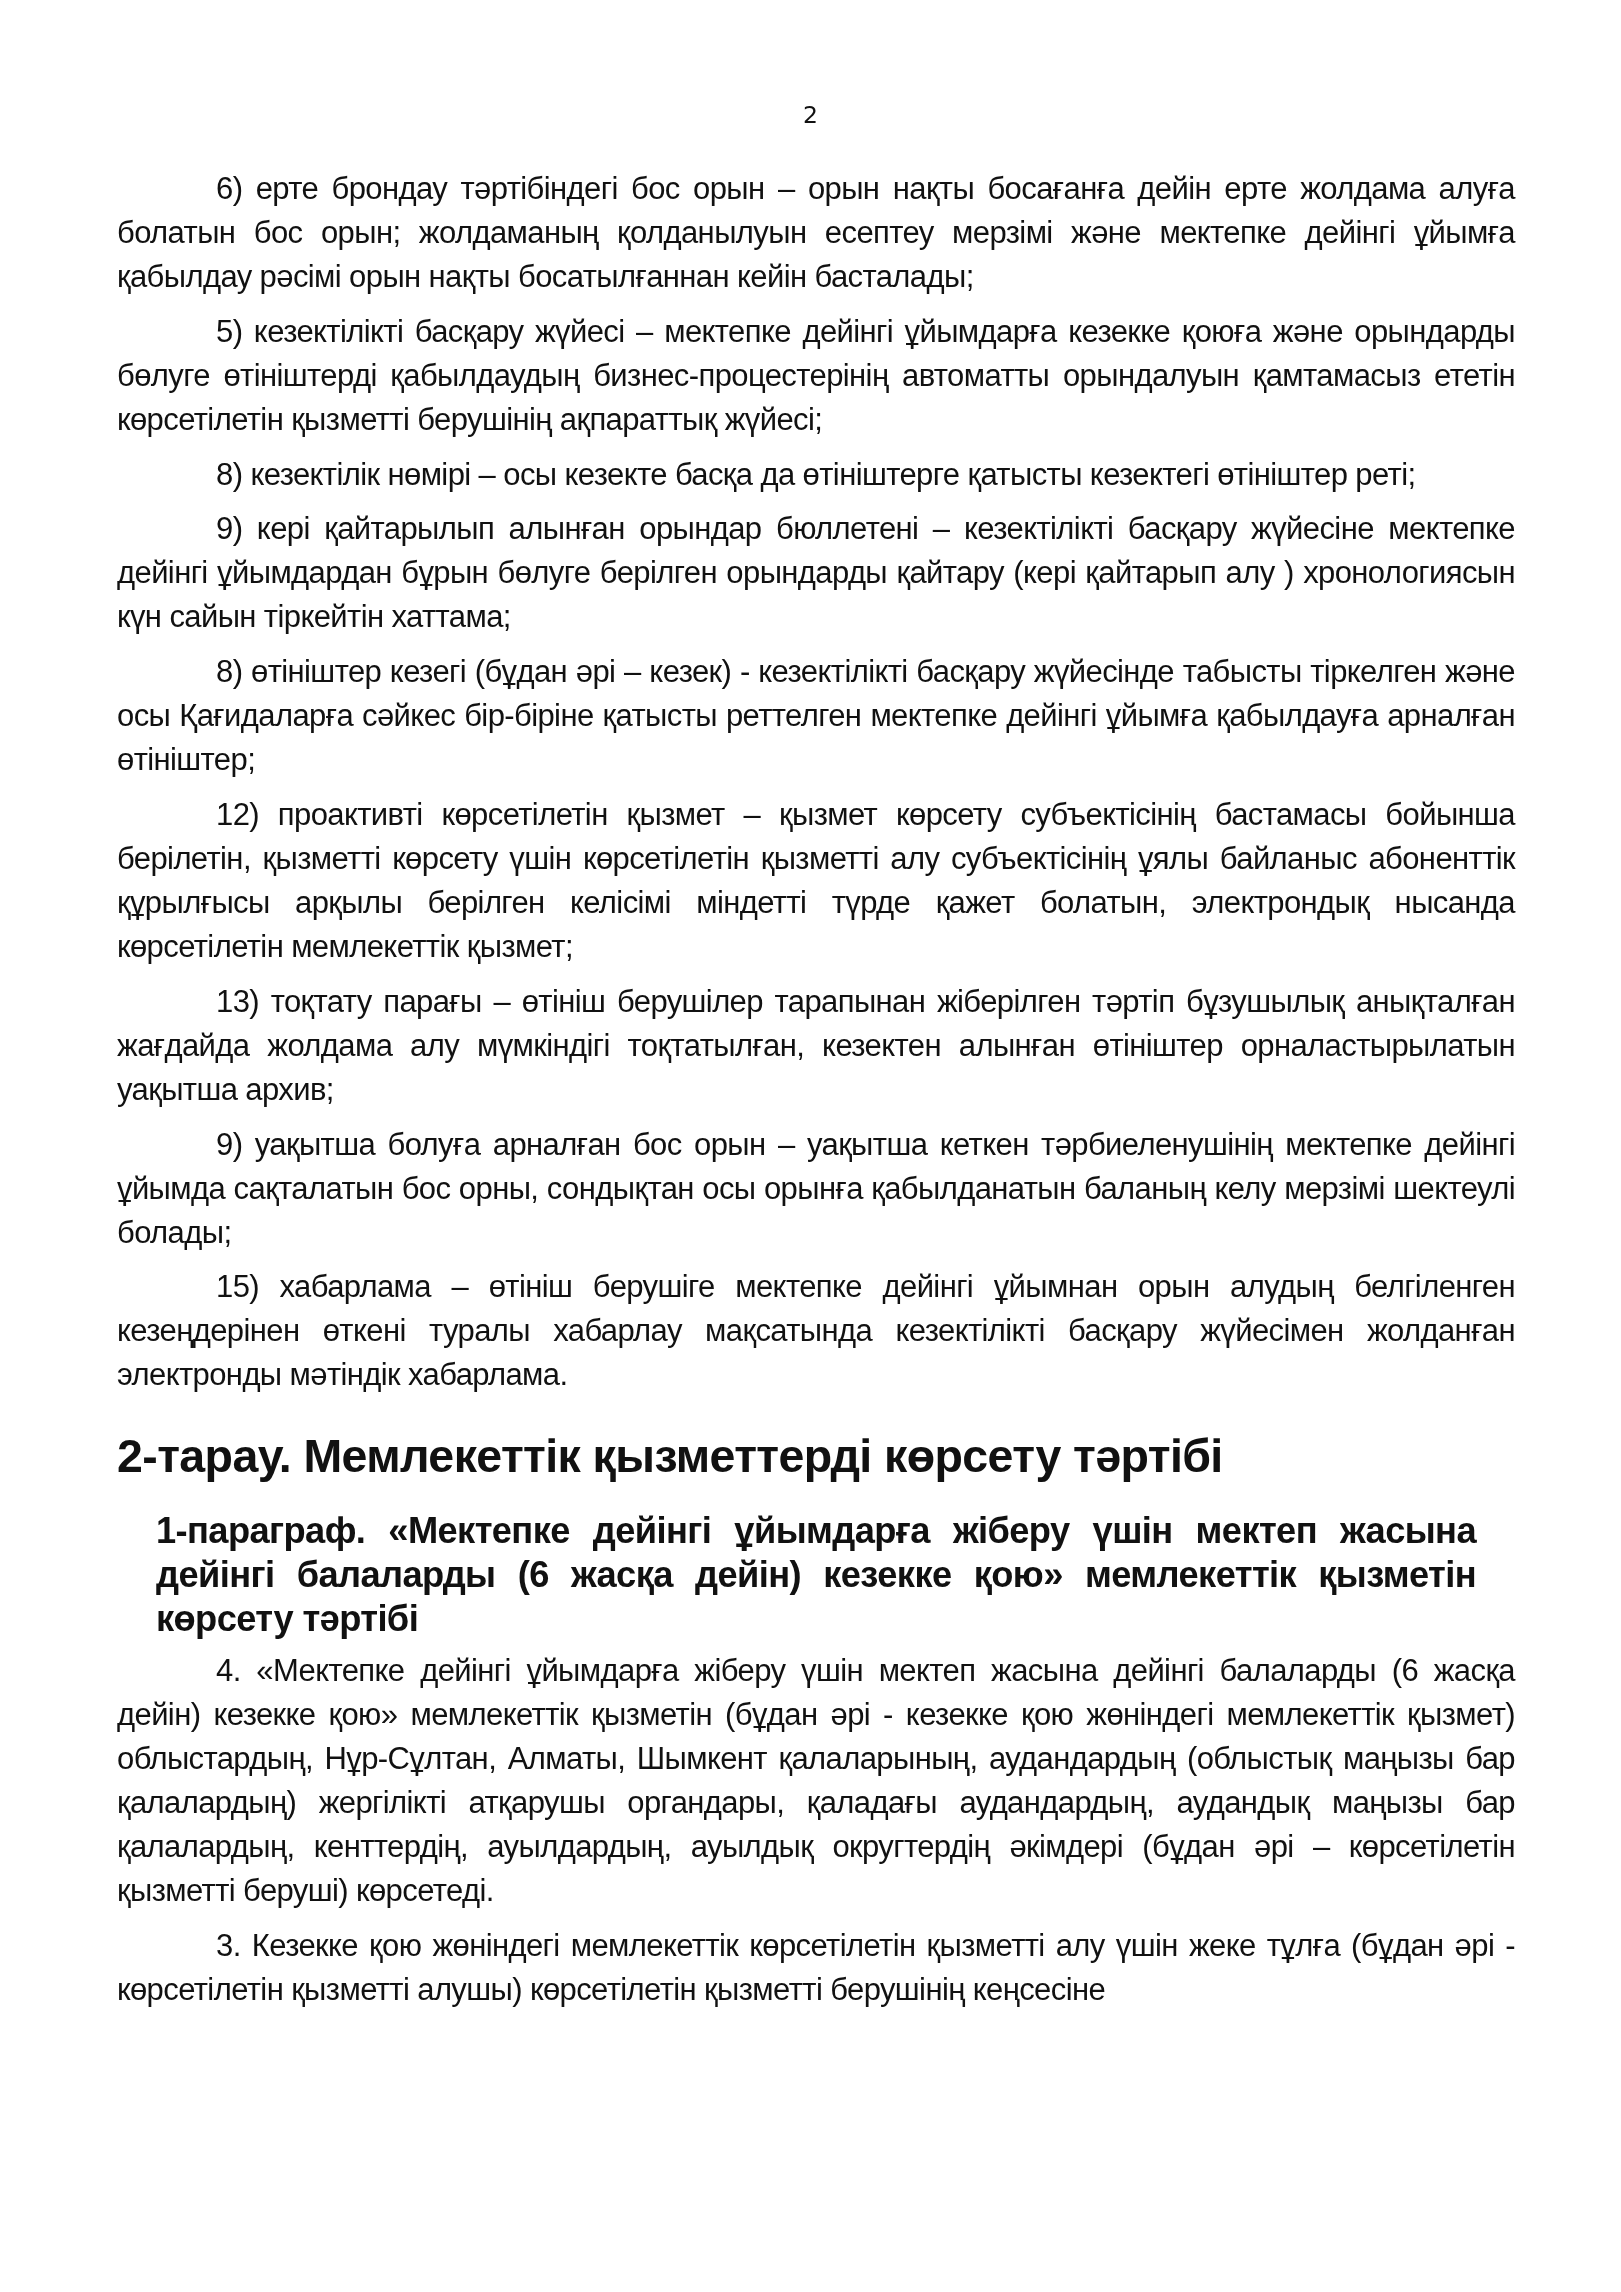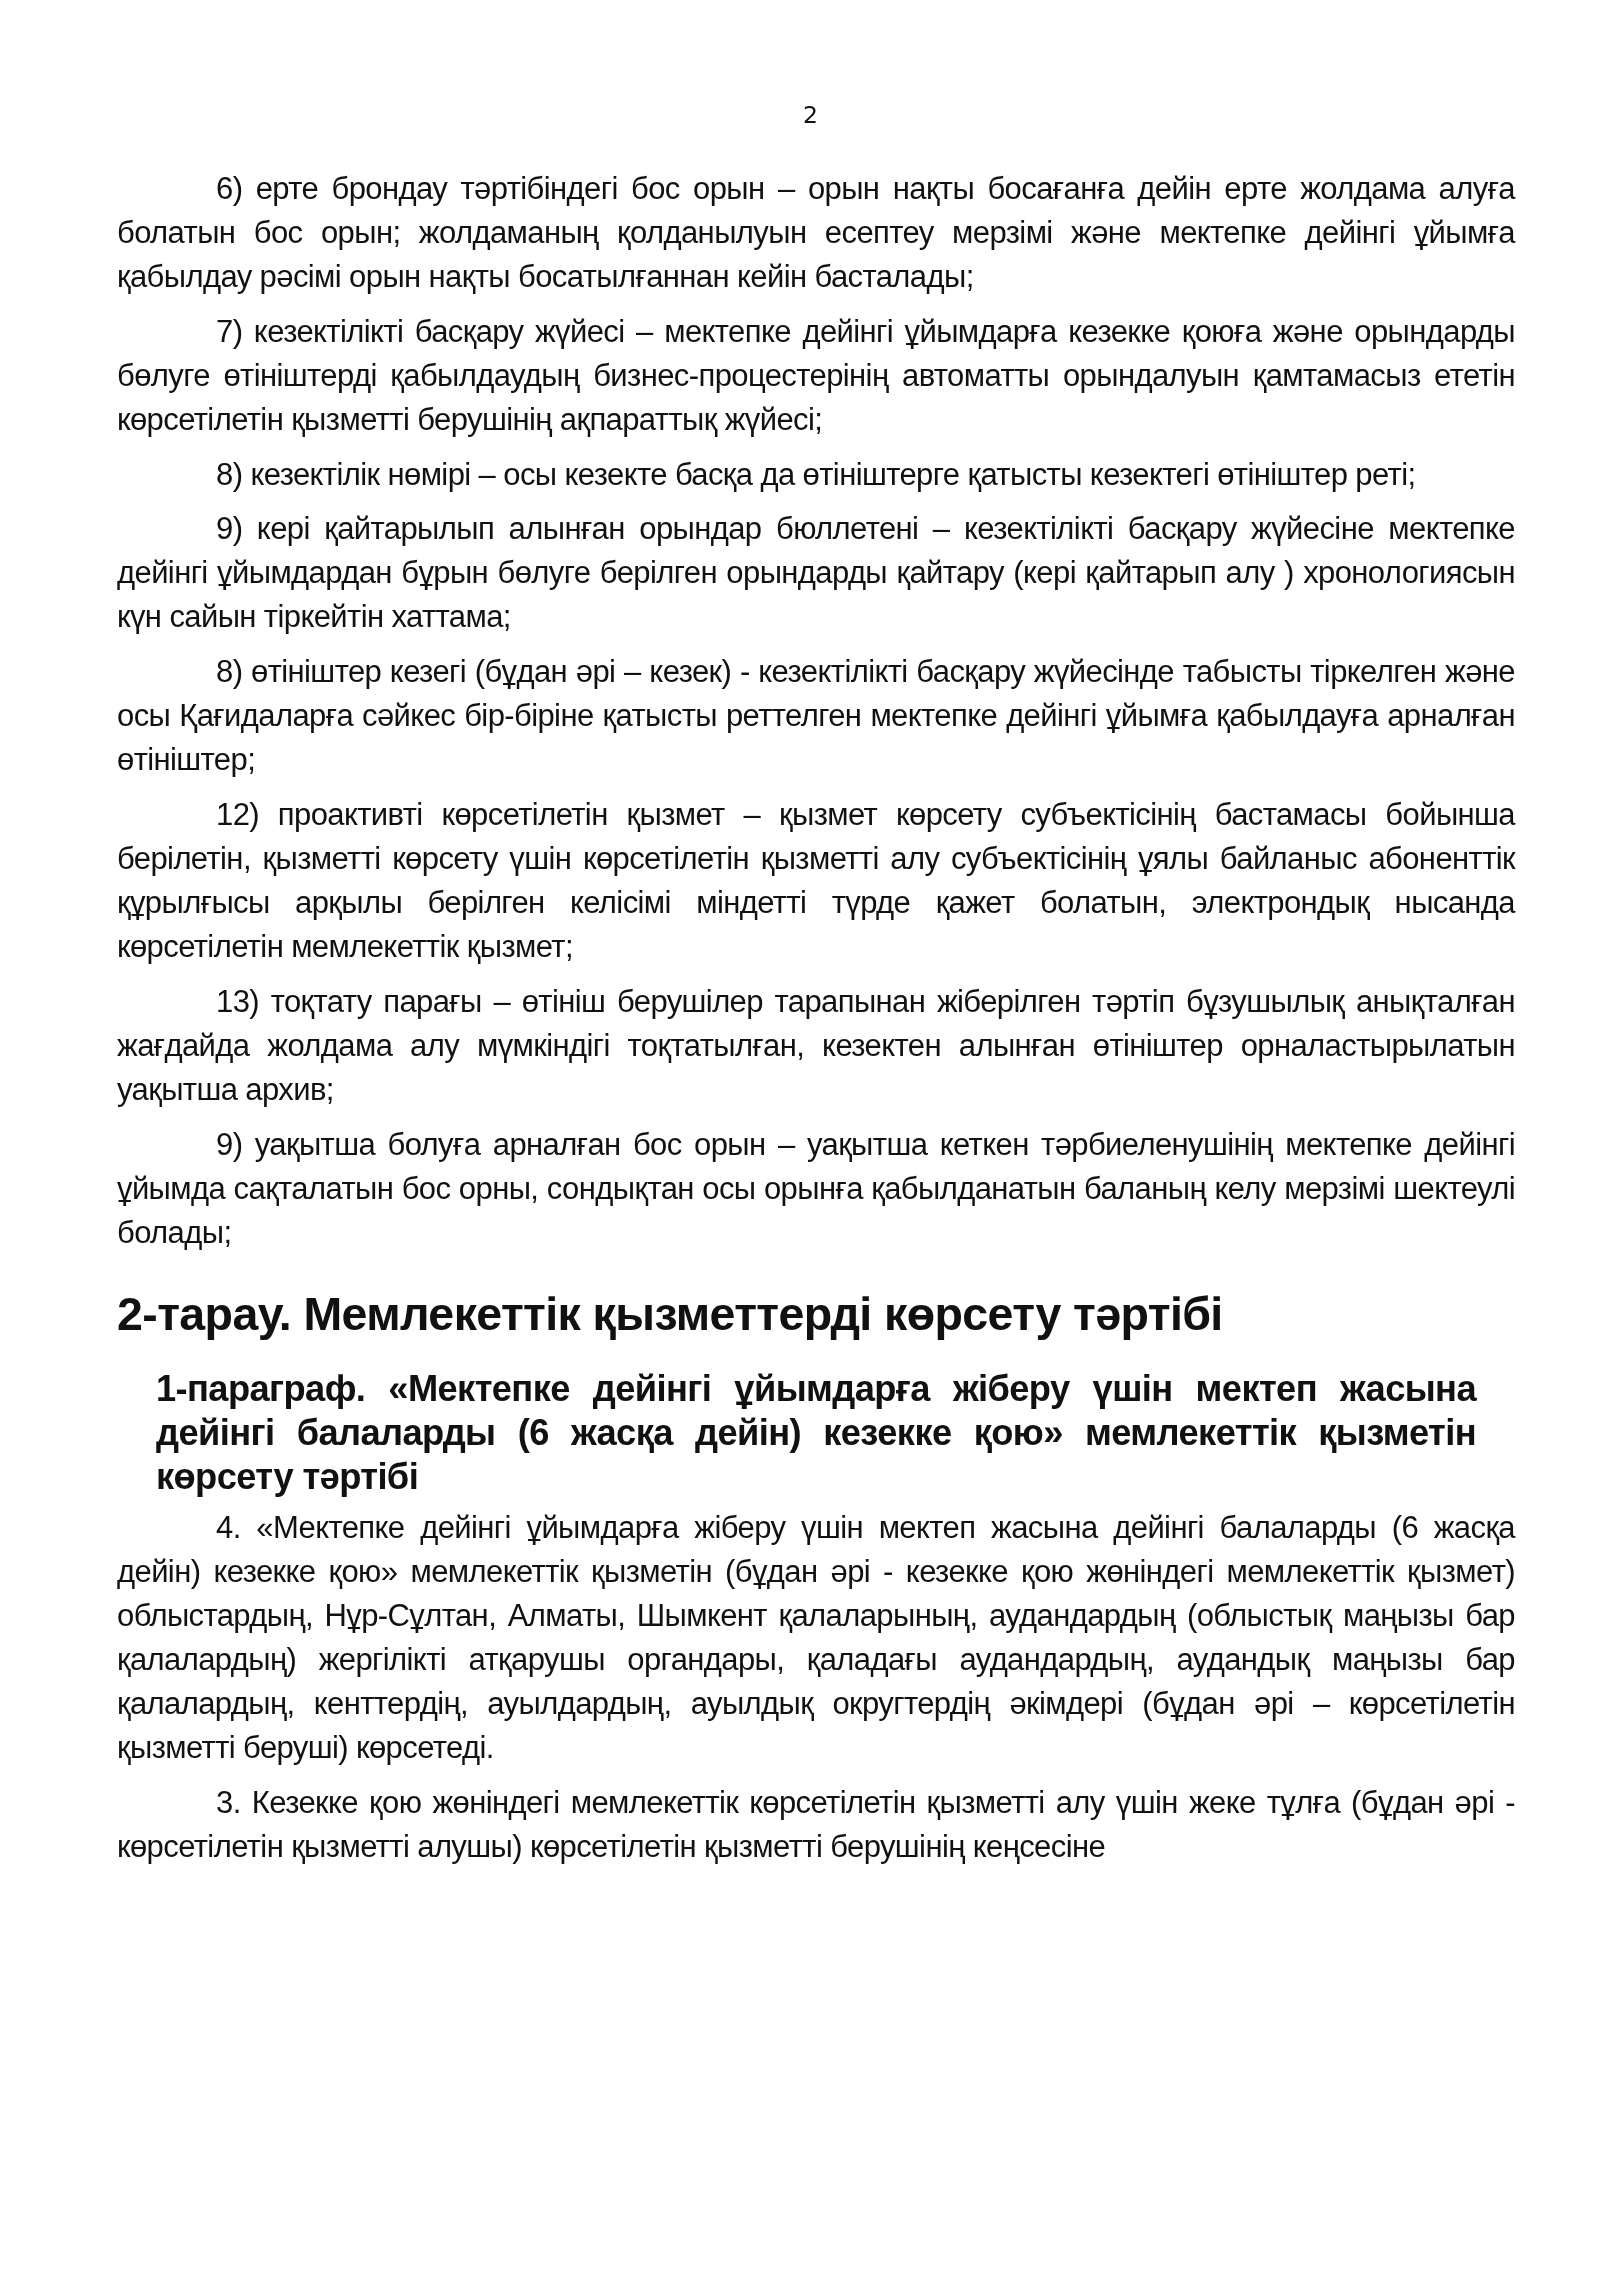--- a/index.html
+++ b/index.html
@@ -23,27 +23,28 @@
   }
 </style>
 </head>
 <body>
 
 <div class="page">
   <div class="page-number">2</div>
 
   <div class="content">
     <p class="para">6) ерте брондау тәртібіндегі бос орын – орын нақты босағанға дейін ерте жолдама алуға болатын бос орын; жолдаманың қолданылуын есептеу мерзімі және мектепке дейінгі ұйымға қабылдау рәсімі орын нақты босатылғаннан кейін басталады;</p>
-    <p class="para">7) кезектілікті басқару жүйесі – мектепке дейінгі ұйымдарға кезекке қоюға және орындарды бөлуге өтініштерді қабылдаудың бизнес-процестерінің автоматты орындалуын қамтамасыз ететін көрсетілетін қызметті берушінің ақпараттық жүйесі;</p>
+    <p class="para">5) кезектілікті басқару жүйесі – мектепке дейінгі ұйымдарға кезекке қоюға және орындарды бөлуге өтініштерді қабылдаудың бизнес-процестерінің автоматты орындалуын қамтамасыз ететін көрсетілетін қызметті берушінің ақпараттық жүйесі;</p>
     <p class="para">8) кезектілік нөмірі – осы кезекте басқа да өтініштерге қатысты кезектегі өтініштер реті;</p>
     <p class="para">9) кері қайтарылып алынған орындар бюллетені – кезектілікті басқару жүйесіне мектепке дейінгі ұйымдардан бұрын бөлуге берілген орындарды қайтару (кері қайтарып алу ) хронологиясын күн сайын тіркейтін хаттама;</p>
     <p class="para">8) өтініштер кезегі (бұдан әрі – кезек) - кезектілікті басқару жүйесінде табысты тіркелген және осы Қағидаларға сәйкес бір-біріне қатысты реттелген мектепке дейінгі ұйымға қабылдауға арналған өтініштер;</p>
     <p class="para">12) проактивті көрсетілетін қызмет – қызмет көрсету субъектісінің бастамасы бойынша берілетін, қызметті көрсету үшін көрсетілетін қызметті алу субъектісінің ұялы байланыс абоненттік құрылғысы арқылы берілген келісімі міндетті түрде қажет болатын, электрондық нысанда көрсетілетін мемлекеттік қызмет;</p>
     <p class="para">13) тоқтату парағы – өтініш берушілер тарапынан жіберілген тәртіп бұзушылық анықталған жағдайда жолдама алу мүмкіндігі тоқтатылған, кезектен алынған өтініштер орналастырылатын уақытша архив;</p>
     <p class="para">9) уақытша болуға арналған бос орын – уақытша кеткен тәрбиеленушінің мектепке дейінгі ұйымда сақталатын бос орны, сондықтан осы орынға қабылданатын баланың келу мерзімі шектеулі болады;</p>
+    <p class="para">15) хабарлама – өтініш берушіге мектепке дейінгі ұйымнан орын алудың белгіленген кезеңдерінен өткені туралы хабарлау мақсатында кезектілікті басқару жүйесімен жолданған электронды мәтіндік хабарлама.</p>
 
     <h2 class="para heading-chapter">2-тарау. Мемлекеттік қызметтерді көрсету тәртібі</h2>
     <h3 class="para heading-paragraph">1-параграф. «Мектепке дейінгі ұйымдарға жіберу үшін мектеп жасына дейінгі балаларды (6 жасқа дейін) кезекке қою» мемлекеттік қызметін көрсету тәртібі</h3>
 
     <p class="para">4. «Мектепке дейінгі ұйымдарға жіберу үшін мектеп жасына дейінгі балаларды (6 жасқа дейін) кезекке қою» мемлекеттік қызметін (бұдан әрі - кезекке қою жөніндегі мемлекеттік қызмет) облыстардың, Нұр-Сұлтан, Алматы, Шымкент қалаларының, аудандардың (облыстық маңызы бар қалалардың) жергілікті атқарушы органдары, қаладағы аудандардың, аудандық маңызы бар қалалардың, кенттердің, ауылдардың, ауылдық округтердің әкімдері (бұдан әрі – көрсетілетін қызметті беруші) көрсетеді.</p>
     <p class="para">3. Кезекке қою жөніндегі мемлекеттік көрсетілетін қызметті алу үшін жеке тұлға (бұдан әрі - көрсетілетін қызметті алушы) көрсетілетін қызметті берушінің кеңсесіне</p>
   </div>
 </div>
 
 

